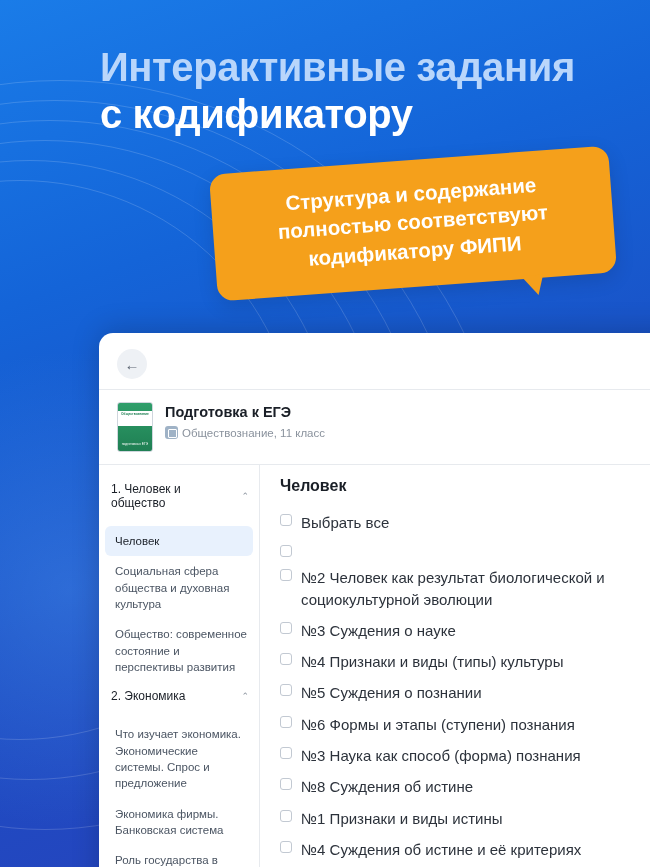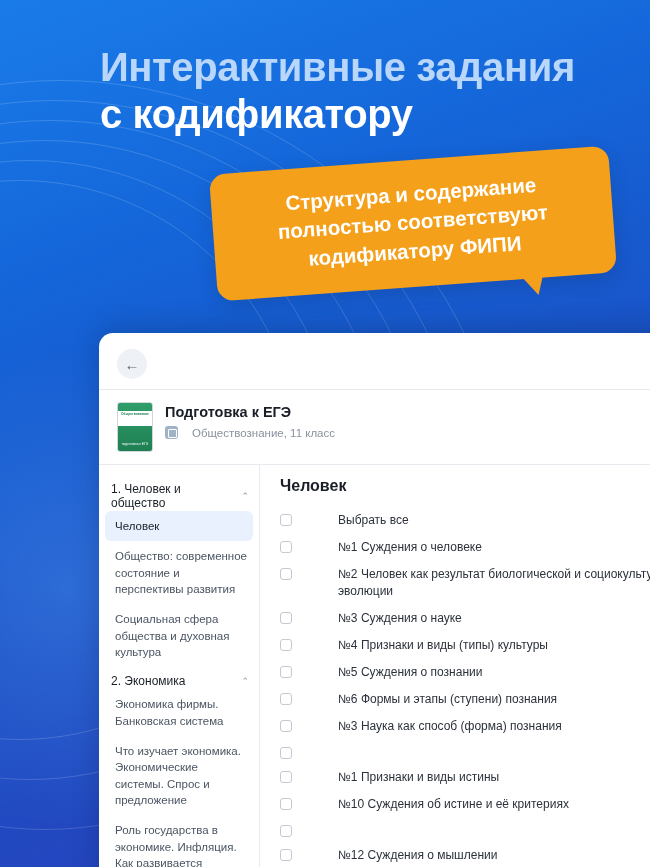--- a/index.html
+++ b/index.html
@@ -173,21 +173,21 @@
   .course-meta { padding-top: 2px; }
   .course-name {
     font-size: 14.5px;
     font-weight: bold;
     color: #1a1f27;
     margin-bottom: 6px;
   }
   .course-sub {
     display: flex;
     align-items: center;
-    gap: 14px;
+    gap: 4px;
     font-size: 11.5px;
     color: #8a929d;
   }
   .subj-icon {
     width: 13px; height: 13px;
     border-radius: 3px;
     background: #9fb2c6;
     display: inline-block;
     position: relative;
     flex: 0 0 auto;
@@ -210,21 +210,21 @@
     flex: 0 0 161px;
     border-right: 1px solid #e7eaee;
     padding: 10px 0 0 0;
     overflow: hidden;
   }
   .sec-head {
     display: flex;
     align-items: center;
     justify-content: space-between;
     gap: 6px;
-    padding: 7px 10px 1px 12px;
+    padding: 7px 10px 16px 12px;
     font-size: 12px;
     color: #1a1f27;
     cursor: pointer;
   }
   .chev {
     font-size: 9px;
     color: #8a929d;
     flex: 0 0 auto;
   }
   .sub-item {
@@ -262,24 +262,23 @@
   }
   .cb {
     width: 12px; height: 12px;
     border: 1.3px solid #c2c9d2;
     border-radius: 3px;
     flex: 0 0 auto;
     margin-top: 2px;
     background: #fff;
   }
   .task-label {
-    font-size: 12px;
+    font-size: 15px;
     color: #2c323b;
     line-height: 1.42;
-    margin-left: 37px;
   }
   .task.head .task-label { color: #2c323b; }
 </style>
 </head>
 <body>
 
 <div class="page">
   <div class="glow"></div>
   <div class="swoosh s1"></div>
   <div class="swoosh s2"></div>
@@ -327,53 +326,52 @@
       <div class="sidebar">
 
         <div class="sec-head">
           <span>1. Человек и общество</span>
           <span class="chev">⌃</span>
         </div>
         <div class="sub-item active">
           <span>Человек</span>
         </div>
         <div class="sub-item">
+          <span>Социальная сфера общества и духовная культура</span>
+        </div>
+        <div class="sub-item">
           <span>Общество: современное состояние и перспективы развития</span>
-        </div>
-        <div class="sub-item">
-          <span>Социальная сфера общества и духовная культура</span>
         </div>
 
         <div class="sec-head">
           <span>2. Экономика</span>
           <span class="chev">⌃</span>
         </div>
         <div class="sub-item">
+          <span>Что изучает экономика. Экономические системы. Спрос и предложение</span>
+        </div>
+        <div class="sub-item">
           <span>Экономика фирмы. Банковская система</span>
-        </div>
-        <div class="sub-item">
-          <span>Что изучает экономика. Экономические системы. Спрос и предложение</span>
         </div>
         <div class="sub-item">
           <span>Роль государства в экономике. Инфляция. Как развивается экономика</span>
         </div>
 
       </div>
 
       <div class="main">
         <div class="main-title">Человек</div>
 
         <div class="task head">
           <span class="cb"></span>
           <span class="task-label">Выбрать все</span>
         </div>
 
         <div class="task">
           <span class="cb"></span>
-          <span class="task-label">№1 Суждения о человеке</span>
         </div>
         <div class="task">
           <span class="cb"></span>
           <span class="task-label">№2 Человек как результат биологической и социокультурной эволюции</span>
         </div>
         <div class="task">
           <span class="cb"></span>
           <span class="task-label">№3 Суждения о науке</span>
         </div>
         <div class="task">
@@ -387,28 +385,29 @@
         <div class="task">
           <span class="cb"></span>
           <span class="task-label">№6 Формы и этапы (ступени) познания</span>
         </div>
         <div class="task">
           <span class="cb"></span>
           <span class="task-label">№3 Наука как способ (форма) познания</span>
         </div>
         <div class="task">
           <span class="cb"></span>
+          <span class="task-label">№8 Суждения об истине</span>
         </div>
         <div class="task">
           <span class="cb"></span>
           <span class="task-label">№1 Признаки и виды истины</span>
         </div>
         <div class="task">
           <span class="cb"></span>
-          <span class="task-label">№10 Суждения об истине и её критериях</span>
+          <span class="task-label">№4 Суждения об истине и её критериях</span>
         </div>
         <div class="task">
           <span class="cb"></span>
         </div>
         <div class="task">
           <span class="cb"></span>
           <span class="task-label">№12 Суждения о мышлении</span>
         </div>
 
       </div>

